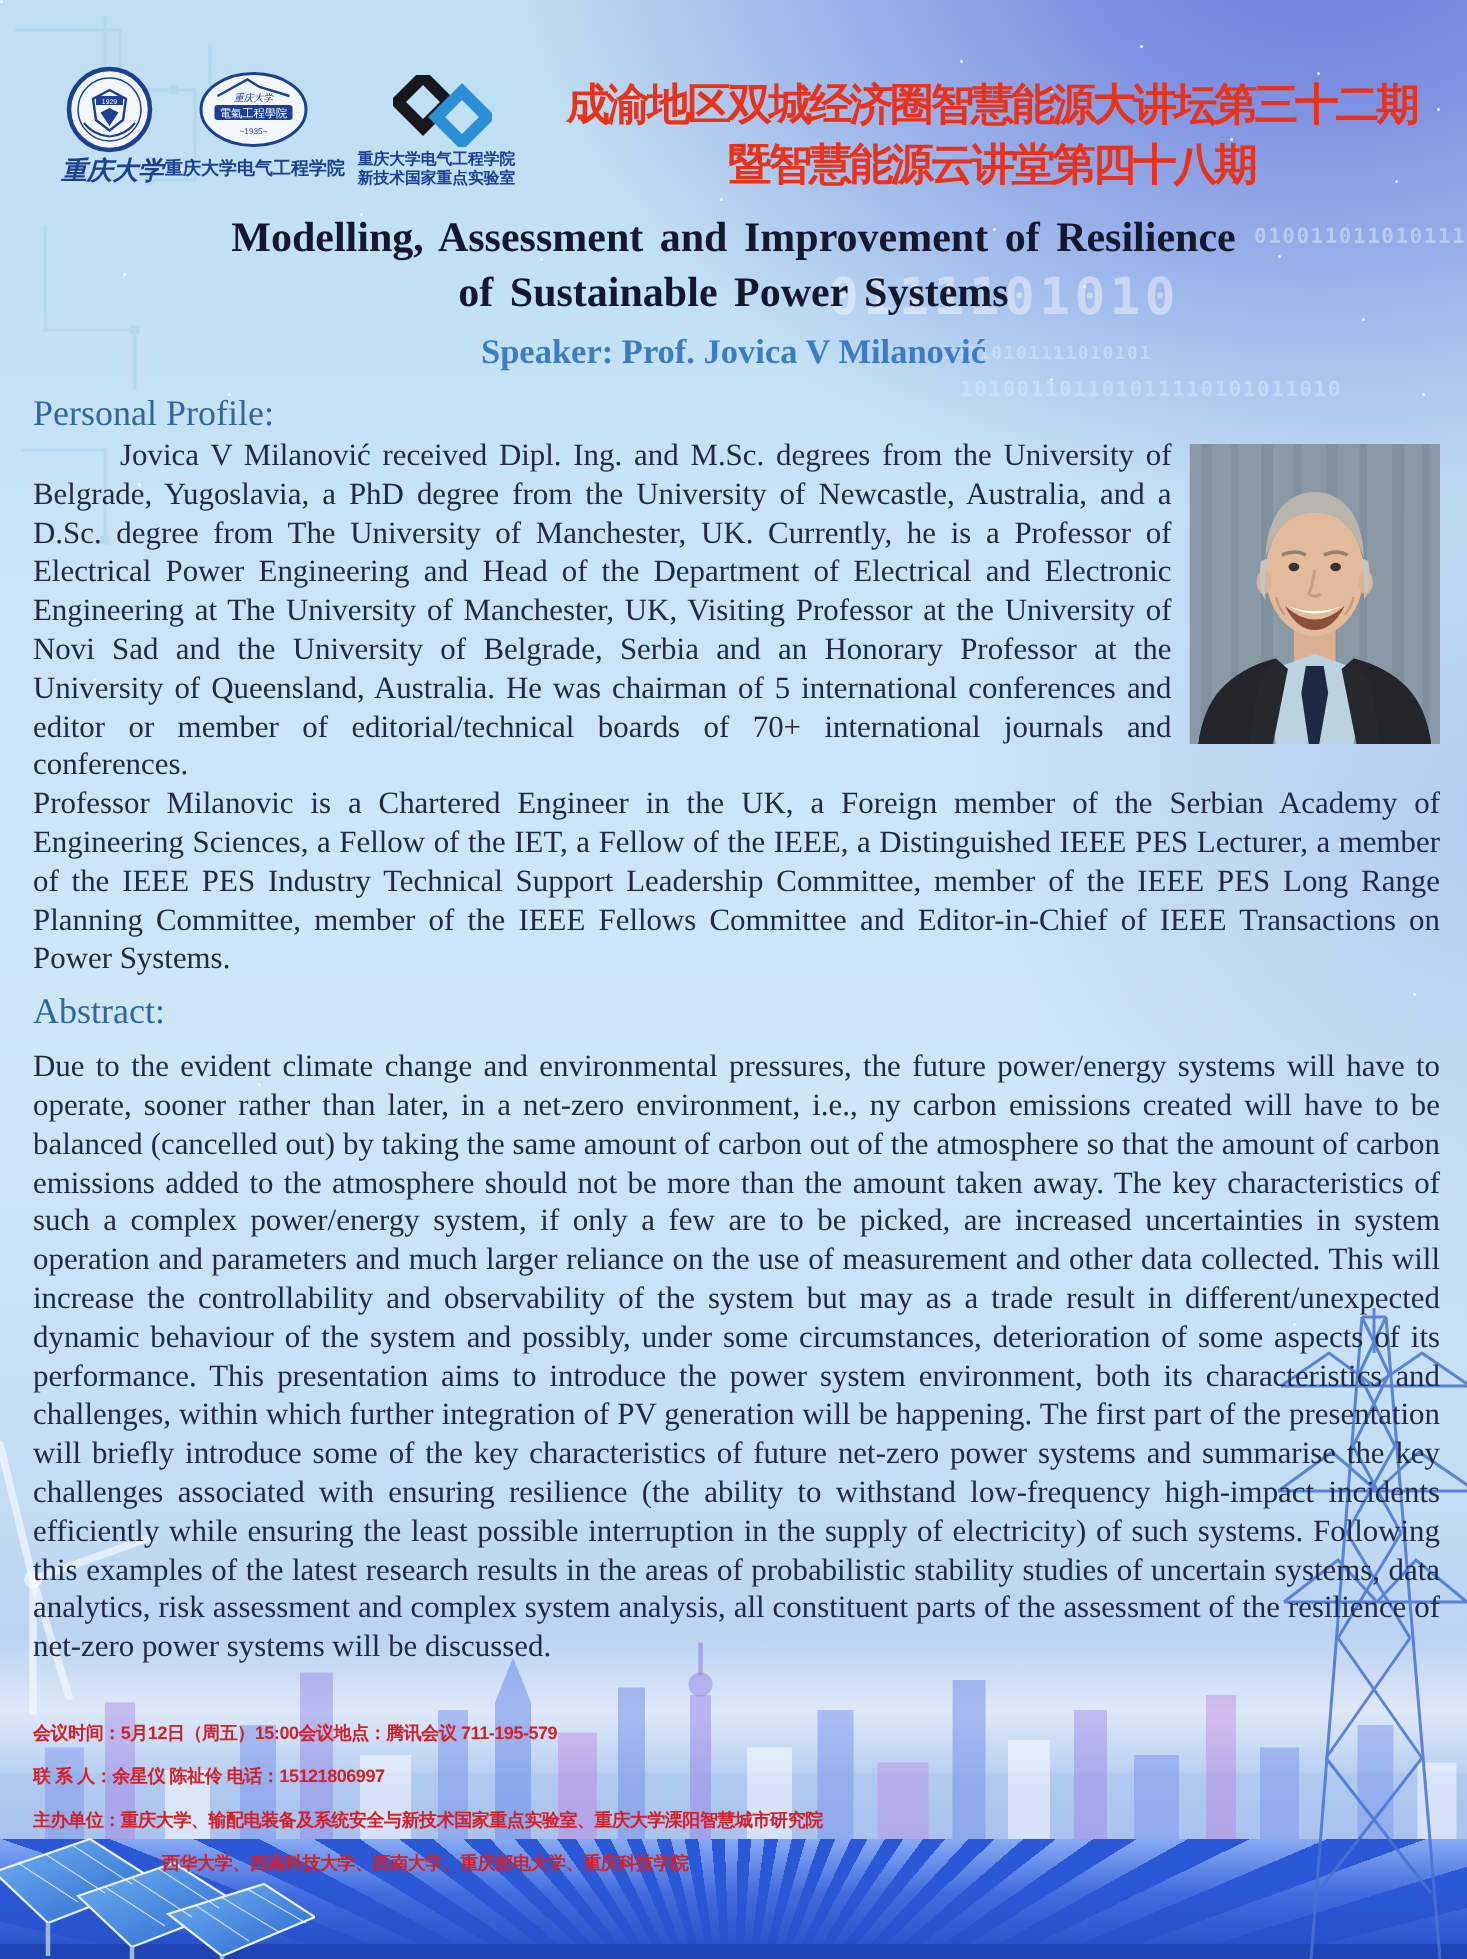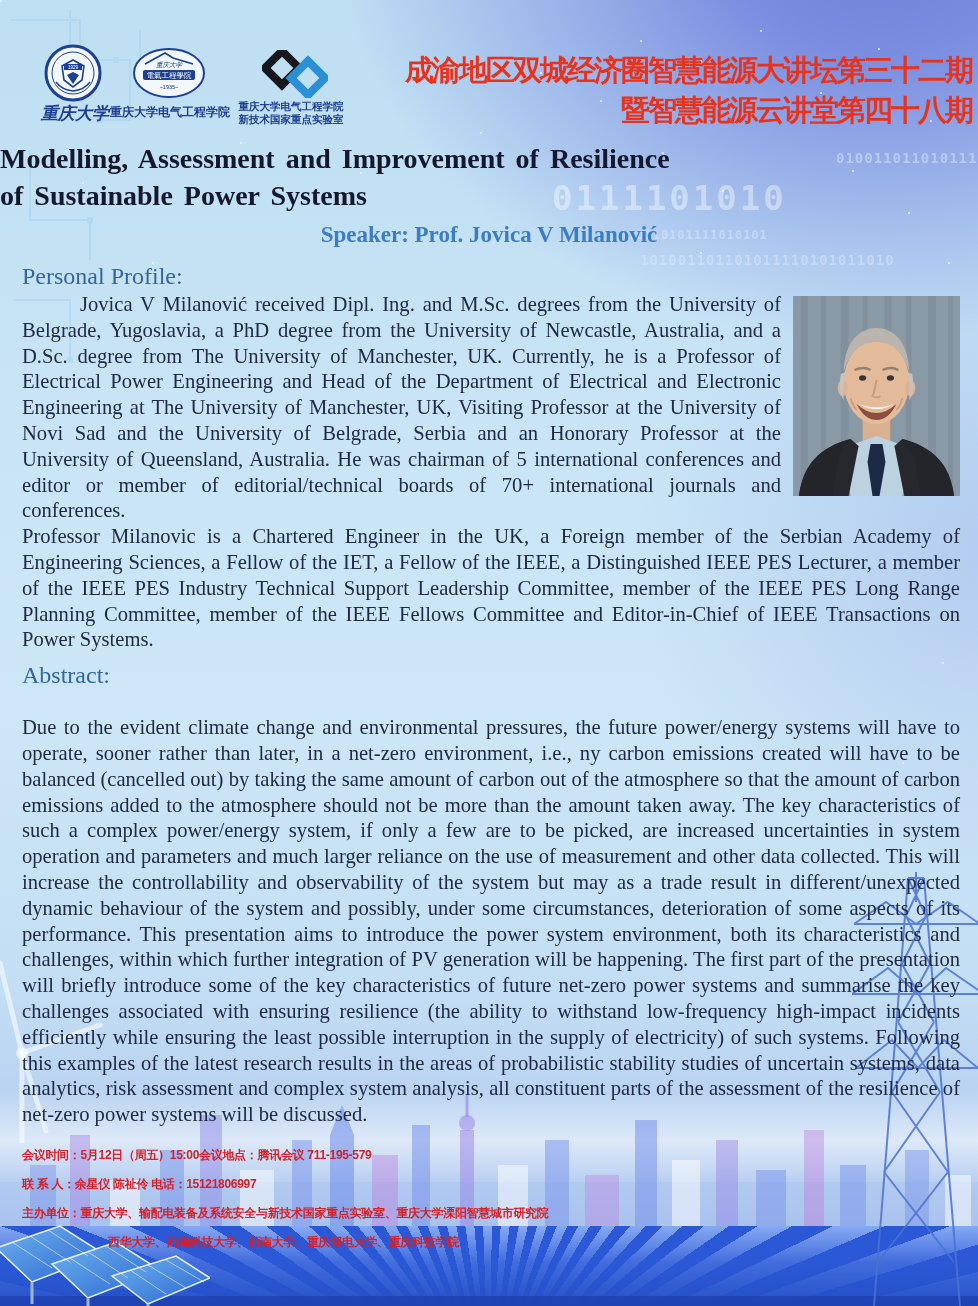--- a/index.html
+++ b/index.html
@@ -35,36 +35,36 @@
   
   .header { position:absolute; top:0; left:0; right:0; height:150px; z-index:3; }
   .logo-caption { position:absolute; text-align:center; color:#1d3f94; font-weight:bold;
     font-family:"Liberation Sans","DejaVu Sans",sans-serif; }
   .seal-svg   { position:absolute; left:44px;  top:44px; }
   .cap-cqu    { left:20px;  top:102px; width:110px; font-size:17px; font-family:"Liberation Serif",serif; font-style:italic; }
   .oval-svg   { position:absolute; left:131px; top:46px; }
   .cap-ee     { left:110px; top:104px; width:120px; font-size:12px; }
   .lab-svg    { position:absolute; left:262px; top:50px; }
   .cap-lab    { left:226px; top:100px; width:130px; font-size:10.5px; line-height:13px; }
-  .banner { position:absolute; left:350px; right:6px; top:50px; text-align:right; color:#e8321b;
+  .banner { position:absolute; left:350px; right:6px; top:50px; text-align:center; color:#e8321b;
     font-family:"Liberation Sans","DejaVu Sans",sans-serif; font-weight:bold; font-size:29px;
     line-height:40px; letter-spacing:-2px; white-space:nowrap; }
 
   
-  .title-block { position:absolute; top:140px; left:0; right:0; z-index:3;
+  .title-block { position:absolute; top:140px; left:0; right:0; text-align:center; z-index:3;
     color:#14182e; font-weight:bold; font-size:28px; line-height:37px; word-spacing:4px; }
   .speaker { position:absolute; top:222px; left:0; right:0; text-align:center; z-index:3;
     color:#3b7cc2; font-weight:bold; font-size:23px; }
 
   
   .main { position:absolute; top:260px; left:22px; right:18px; z-index:3; }
   .sec-heading { font-weight:normal; font-size:24px; line-height:32px; color:#33669e; }
   .main p { font-size:20.6px; line-height:25.8px; color:#202a44; text-align:justify; }
   .p-indent { text-indent:58px; }
-  .h-abstract { margin:6px 0 24px; }
+  .h-abstract { margin:6px 0 8px; }
   .photo { float:right; width:167px; height:200px; margin:4px 0 8px 12px; display:block; }
 
   
   .haze { position:absolute; left:0; top:1090px; width:100%; height:92px; z-index:1;
     background:linear-gradient(180deg, rgba(255,255,255,0), rgba(255,255,255,0.55) 55%, rgba(255,255,255,0.1)); }
   .skyline { position:absolute; left:0; top:1095px; z-index:1; }
   .streaks { position:absolute; left:0; top:1226px; width:100%; height:80px; z-index:1;
     background:
       linear-gradient(180deg, rgba(52,98,224,0) 0%, rgba(44,88,214,0.75) 45%, #2450c8 100%),
       repeating-conic-gradient(from 247deg at 50% 210%, #2a58d6 0deg 3deg, #86aaf4 3deg 6deg);

